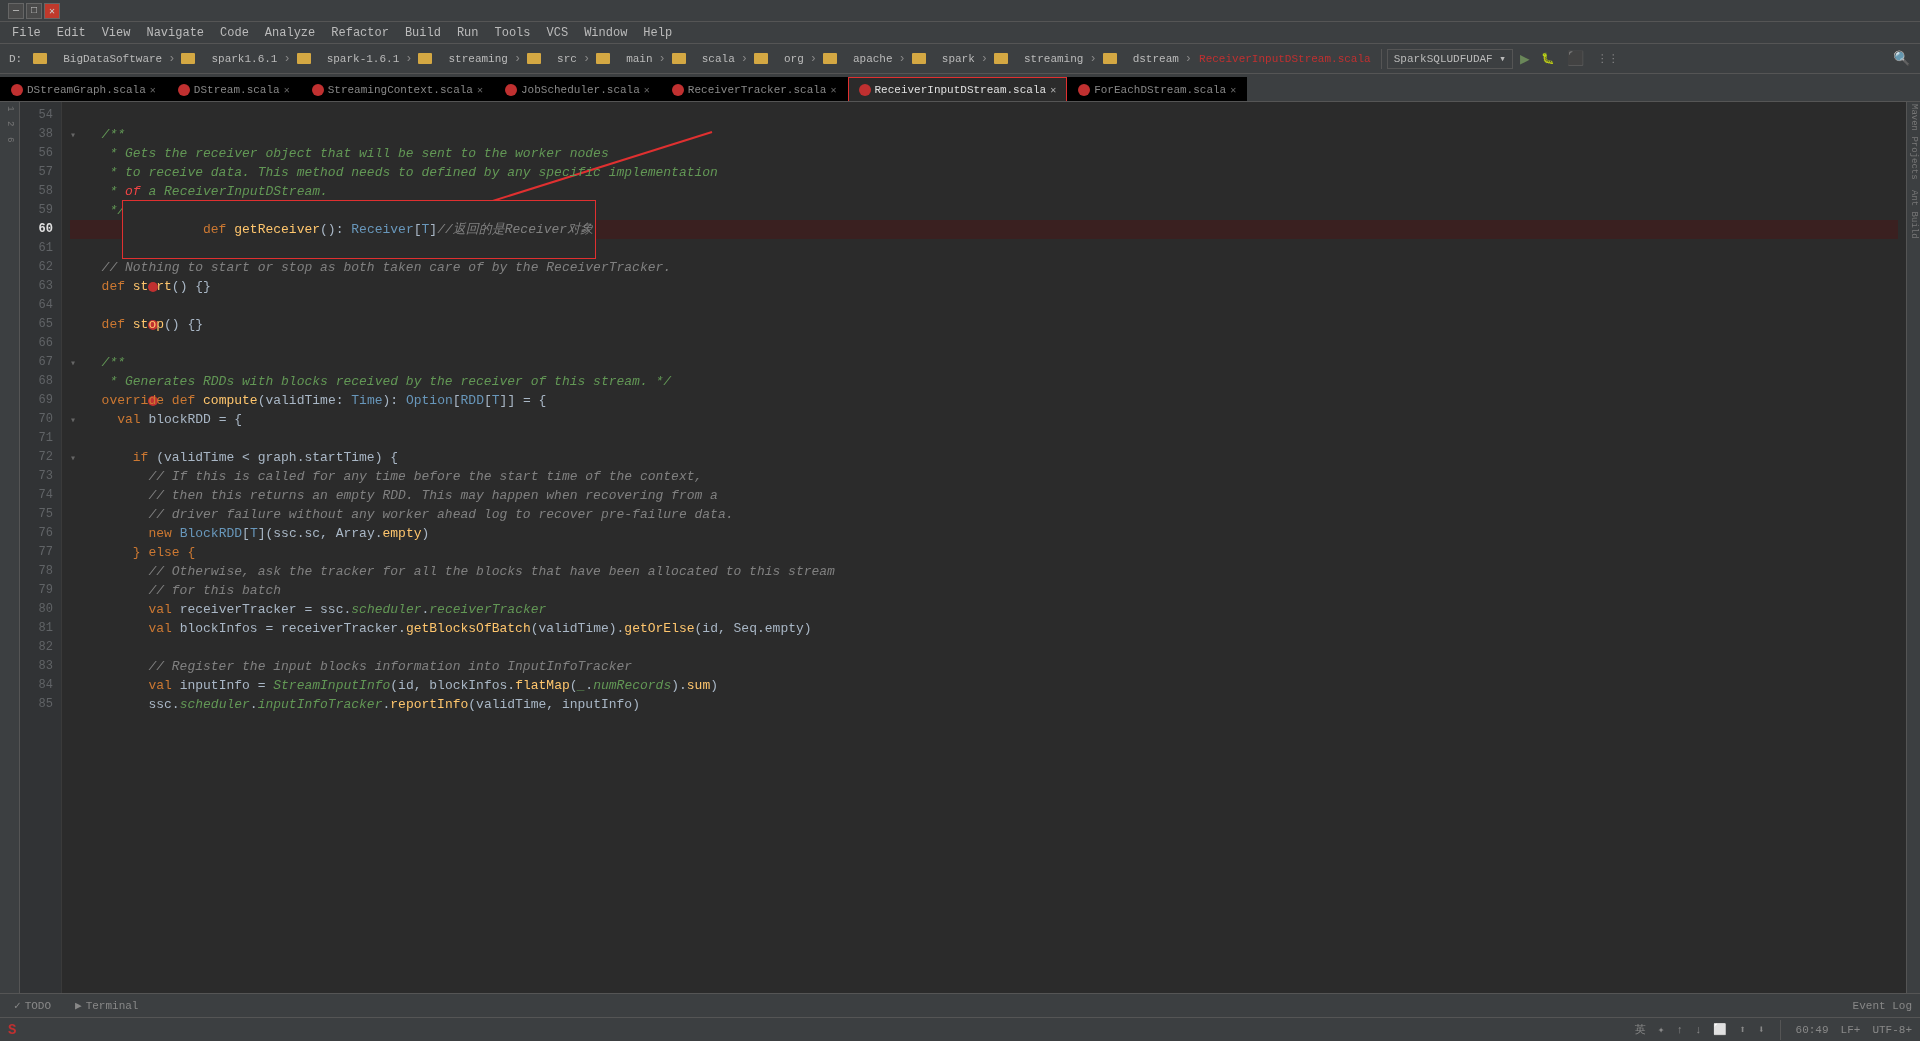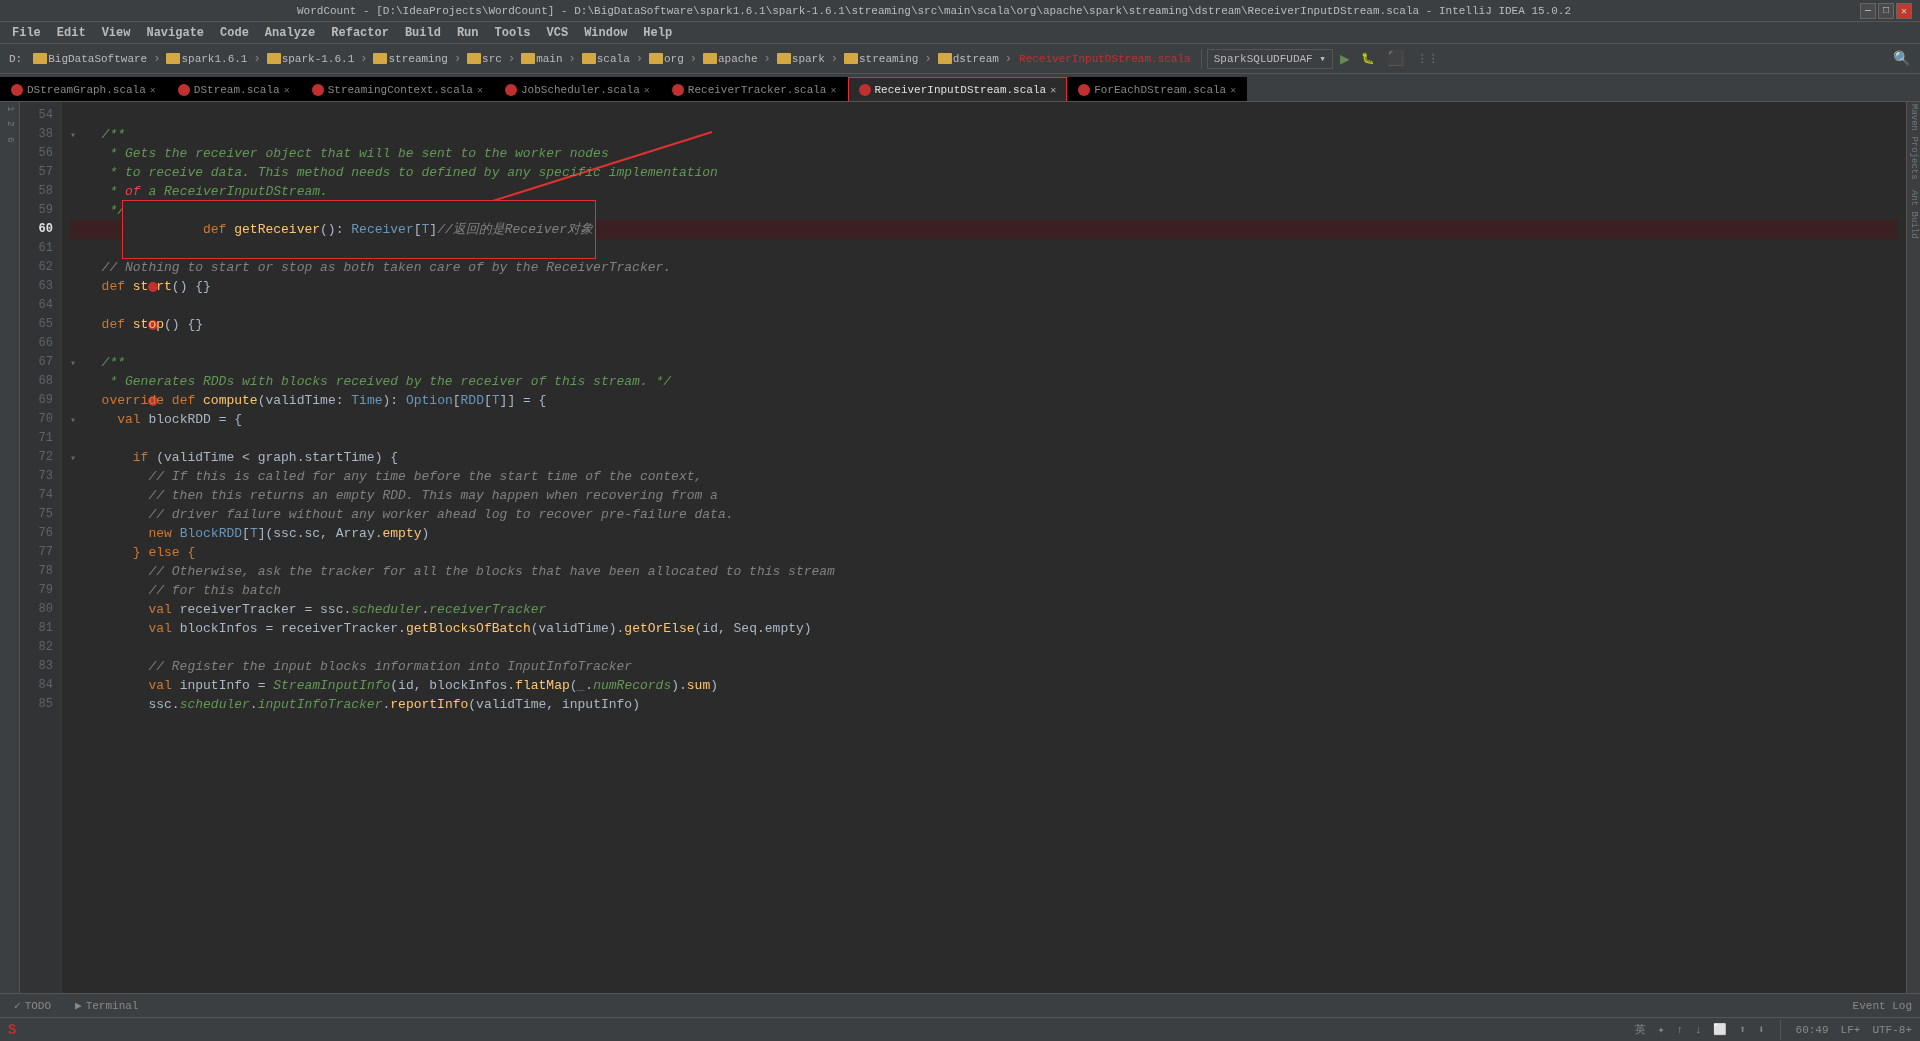--- a/index.html
+++ b/index.html
@@ -46,21 +46,20 @@
       padding: 0 4px;
       border-bottom: 1px solid #555;
       font-size: 12px;
       color: #bbb;
     }
     .menu-item {
       padding: 0 8px;
       height: 100%;
       display: flex; align-items: center;
       cursor: pointer;
-      font-weight: bold;
     }
 
     
     #toolbar {
       background: #3c3f41;
       height: 30px;
       display: flex;
       align-items: center;
       padding: 0 4px;
       border-bottom: 1px solid #555;
@@ -70,21 +69,21 @@
     .toolbar-item {
       display: flex; align-items: center;
       padding: 0 5px;
       height: 24px;
       font-size: 11px;
       color: #bbb;
       cursor: pointer;
       white-space: nowrap;
     }
     .toolbar-folder {
-      display: flex; align-items: center; gap: 1px;
+      display: flex; align-items: center; gap: 16px;
       padding: 0 4px;
       font-size: 11px;
       color: #bbb;
       cursor: pointer;
     }
     .folder-icon {
       width: 14px; height: 11px;
       background: #d4a843;
       border-radius: 1px;
       display: inline-block;
@@ -222,21 +221,20 @@
       width: 100%;
       height: 100%;
       pointer-events: none;
       overflow: visible;
     }
   </style>
 </head>
 <body>
 
 <div id="title-bar">
-  <span style="font-size:11px; color:#bbb; flex:1; text-align:center; overflow:hidden; text-overflow:ellipsis; white-space:nowrap;">WordCount - [D:\IdeaProjects\WordCount] - D:\BigDataSoftware\spark1.6.1\spark-1.6.1\streaming\src\main\scala\org\apache\spark\streaming\dstream\ReceiverInputDStream.scala - IntelliJ IDEA 15.0.2</span>
   <div class="win-controls">
     <div class="win-btn">—</div>
     <div class="win-btn">□</div>
     <div class="win-btn close">✕</div>
   </div>
 </div>
 
 <div id="menu-bar">
   <span class="menu-item">File</span>
   <span class="menu-item">Edit</span>

